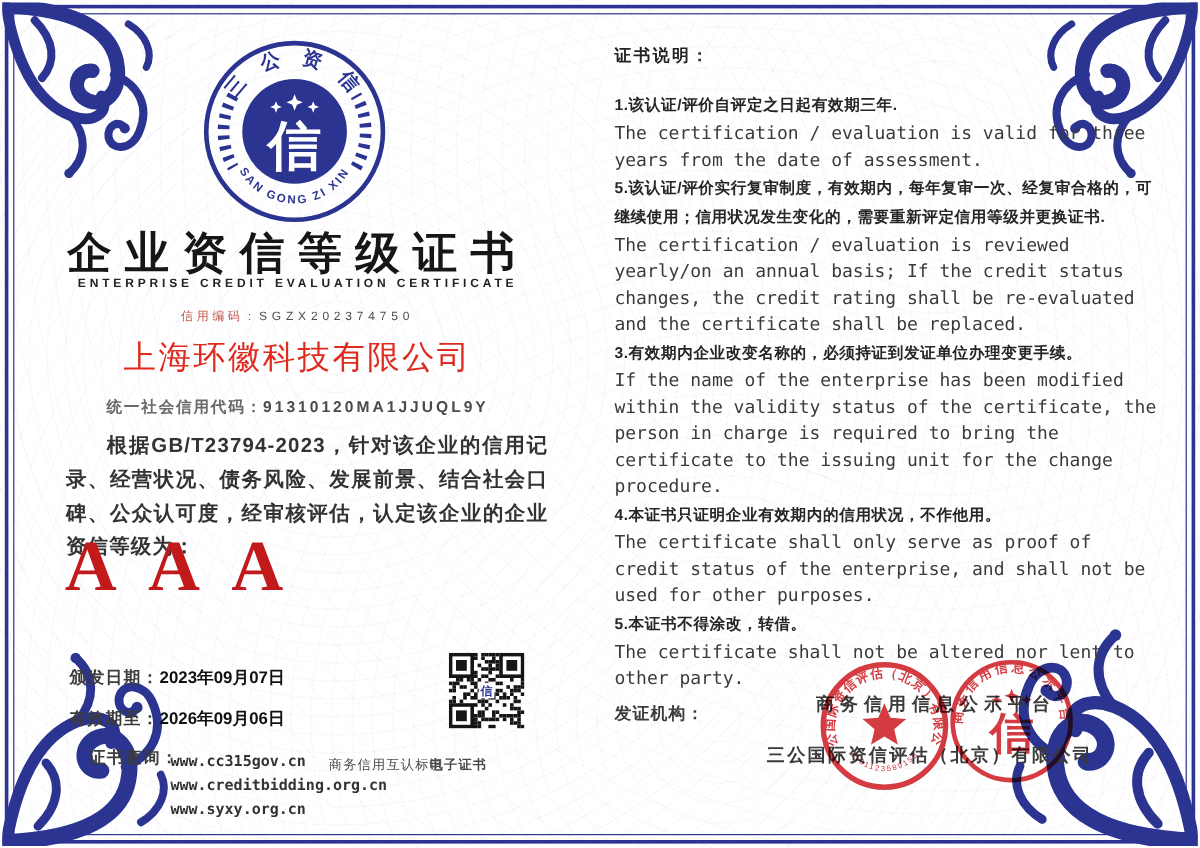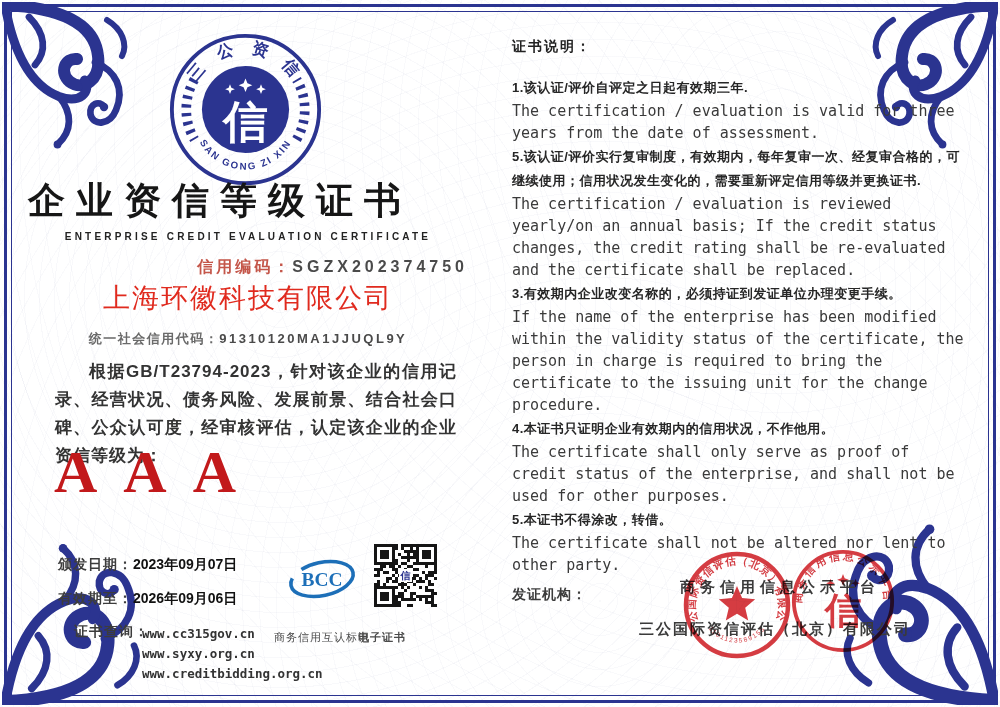--- a/index.html
+++ b/index.html
@@ -20,26 +20,26 @@
   .border-inner{position:absolute;inset:11px;border:1px solid #2b3490;pointer-events:none;}
   .corner{position:absolute;width:150px;height:150px;color:#2b3490;}
   .corner svg{width:100%;height:100%;}
   .corner.tl{left:2px;top:2px;}
   .corner.tr{right:2px;top:2px;transform:scaleX(-1);}
   .corner.bl{left:2px;bottom:2px;transform:scaleY(-1);width:165px;height:165px;}
   .corner.br{right:2px;bottom:2px;transform:scale(-1,-1);width:185px;height:185px;}
 
   
   .logo{position:absolute;left:168px;top:32px;width:155px;height:155px;}
-  .title{position:absolute;left:28px;top:176px;width:440px;
+  .title{position:absolute;left:28px;top:186px;width:440px;text-align:center;
     font-size:37px;font-weight:bold;color:#161616;letter-spacing:11px;white-space:nowrap;}
   .subtitle{position:absolute;left:28px;top:231px;width:440px;text-align:center;
     font-size:10px;font-weight:bold;color:#222;letter-spacing:3.2px;white-space:nowrap;}
-  .credit-line{position:absolute;left:28px;top:257px;width:440px;text-align:right;
-    font-size:16px;font-weight:bold;letter-spacing:3px;}
+  .credit-line{position:absolute;left:28px;top:257px;width:440px;text-align:center;
+    font-size:10px;font-weight:normal;letter-spacing:3px;}
   .credit-line .lbl{color:#c4564a;}
   .credit-line .val{color:#4a4a4a;letter-spacing:4px;}
   .company{position:absolute;left:28px;top:280px;width:440px;text-align:center;
     font-size:27px;font-weight:normal;color:#e02a1e;letter-spacing:2px;}
   .uscc-line{position:absolute;left:28px;top:330px;width:440px;text-align:center;
     font-size:13px;font-weight:bold;letter-spacing:1.5px;}
   .uscc-line .lbl{color:#6a6a6a;}
   .uscc-line .val{color:#4a4a4a;letter-spacing:2.5px;}
   .statement{position:absolute;left:55px;top:358px;width:402px;
     font-size:17px;line-height:28px;font-weight:bold;color:#333;
@@ -200,30 +200,24 @@
     <span class="lbl">颁发日期：</span><span class="val">2023年09月07日</span>
   </div>
   <div class="meta-row row-valid">
     <span class="lbl">有效期至：</span><span class="val">2026年09月06日</span>
   </div>
   <div class="meta-row row-query">
     <span class="lbl">证书查询：</span>
   </div>
   <div class="urls">
     <div>www.cc315gov.cn</div>
+    <div>www.creditbidding.org.cn</div>
     <div>www.syxy.org.cn</div>
-    <div>www.creditbidding.org.cn</div>
-  </div>
-
-  <div class="bcc">
-    <svg viewBox="0 0 100 64">
-      <ellipse cx="50" cy="32" rx="44" ry="23" fill="none" stroke="#1d6fb8" stroke-width="5" transform="rotate(-12 50 32)" stroke-dasharray="118 18"></ellipse>
-      <text x="50" y="42" font-size="27" font-weight="bold" fill="#1d6fb8" text-anchor="middle" font-family="Liberation Serif, DejaVu Serif, serif">BCC</text>
-    </svg>
-  </div>
+  </div>
+
   <div class="bcc-caption">商务信用互认标识</div>
 
   <div class="qr" id="qr"><svg width="63" height="63" viewBox="0 0 63 63">
         <rect width="63" height="63" fill="#fff"></rect>
         <rect x="21" y="0" width="3" height="3" fill="#151515"></rect>
         <rect x="27" y="0" width="3" height="3" fill="#151515"></rect>
         <rect x="30" y="0" width="3" height="3" fill="#151515"></rect>
         <rect x="33" y="0" width="3" height="3" fill="#151515"></rect>
         <rect x="36" y="0" width="3" height="3" fill="#151515"></rect>
         <rect x="39" y="0" width="3" height="3" fill="#151515"></rect>

